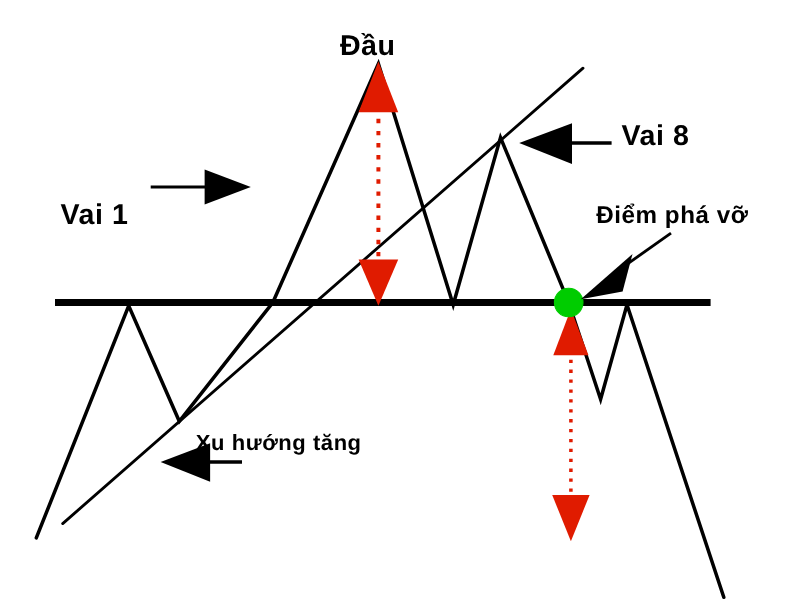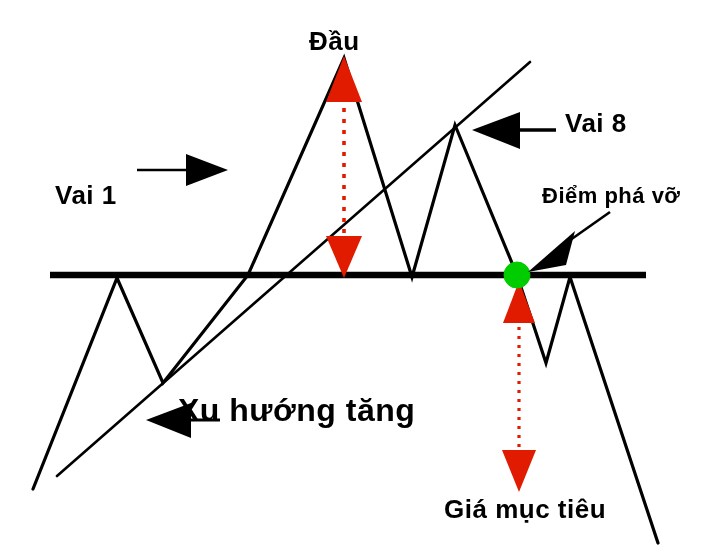--- a/index.html
+++ b/index.html
@@ -33,21 +33,21 @@
     color: #000000;
     white-space: nowrap;
     letter-spacing: 0.5px;
     line-height: 1.18;
     -webkit-font-smoothing: none;
   }
   .lbl-head      { left: 309px; top: 26px;  font-size: 26px; text-align: center; }
   .lbl-vai1      { left: 55px;  top: 152px; font-size: 26px; margin-top: 28px; }
   .lbl-vai2      { left: 565px; top: 108px; font-size: 26px; }
   .lbl-breakout  { left: 542px; top: 183px; font-size: 22px; text-align: center; }
-  .lbl-uptrend   { left: 178px; top: 392px; font-size: 32px; text-align: left; }
+  .lbl-uptrend   { left: 178px; top: 392px; font-size: 20px; text-align: left; }
   .lbl-uptrend .line2 { display: block; padding-left: 28px; }
   .lbl-target    { left: 444px; top: 494px; font-size: 26px; }
 </style>
 </head>
 <body>
 
 <div id="stage">
 
   <svg id="diagram-svg" viewBox="0 0 717 556">
 
@@ -98,15 +98,14 @@
   <div class="lbl lbl-vai1">Vai 1</div>
 
   <div class="lbl lbl-vai2">Vai 8</div>
 
   <div class="lbl lbl-breakout">Điểm phá vỡ</div>
 
   <div class="lbl lbl-uptrend">
     <span class="line1">Xu hướng tăng</span>
   </div>
 
-  <div class="lbl lbl-target">Giá mục tiêu</div>
 
 </div>
 
 </body></html>

